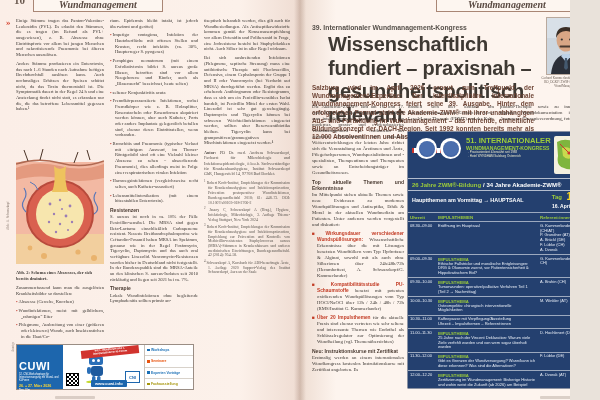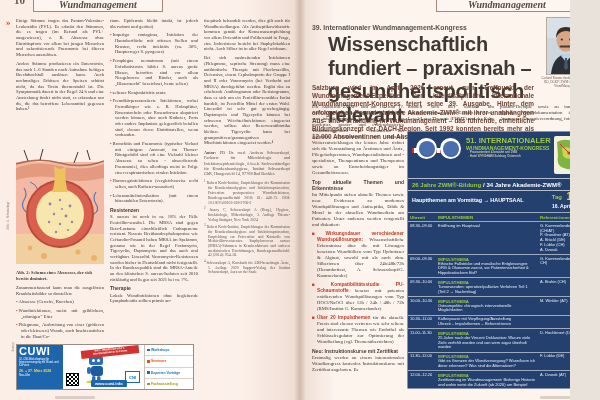--- a/index.html
+++ b/index.html
@@ -35,21 +35,21 @@
 
   
   .authorblk{font-size:4.2px;color:#55504b;line-height:1.25;margin-top:4px;}
   .footnotes{margin:4px 0 0 0;padding:0;list-style:none;counter-reset:fn;font-size:3.8px;color:#5a554f;line-height:1.25;}
   .footnotes li{counter-increment:fn;padding-left:4px;text-indent:-4px;margin-bottom:1.5px;}
   .footnotes li::before{content:counter(fn) " ";vertical-align:super;font-size:3px;}
 
   
   .ad{position:absolute;left:16px;top:344px;width:178px;height:46px;border:1px solid #9a8d84;
     display:flex;background:#fff;font-family:"Liberation Sans",sans-serif;box-sizing:border-box;}
-  .ad-left{width:46px;background:#1d66ad;color:#fff;padding:1px 2px;box-sizing:border-box;position:relative;}
+  .ad-left{width:46px;background:#1d66ad;color:#fff;padding:16px 2px;box-sizing:border-box;position:relative;}
   .ad-brand{font-weight:bold;font-size:11px;letter-spacing:.5px;line-height:1;}
   .ad-sub{font-size:2.6px;line-height:1.2;margin-top:1px;}
   .ad-date{color:#ffd633;font-weight:bold;font-size:3.6px;margin-top:2px;}
   .ad-loc{font-size:2.8px;}
   .ad-mid{flex:1;position:relative;background:#fff;overflow:hidden;}
   .ribbon{position:absolute;left:18px;top:3px;background:#d1332e;color:#fff;font-size:2.6px;font-weight:bold;
     padding:1px 3px;transform:rotate(-6deg);line-height:1.15;width:52px;text-align:center;}
   .website-bar{position:absolute;left:28px;bottom:2px;background:#1d66ad;color:#fff;font-weight:bold;
     font-size:4px;padding:1px 4px;border-radius:1px;}
   .qr{position:absolute;left:4px;bottom:4px;width:11px;height:11px;background:

